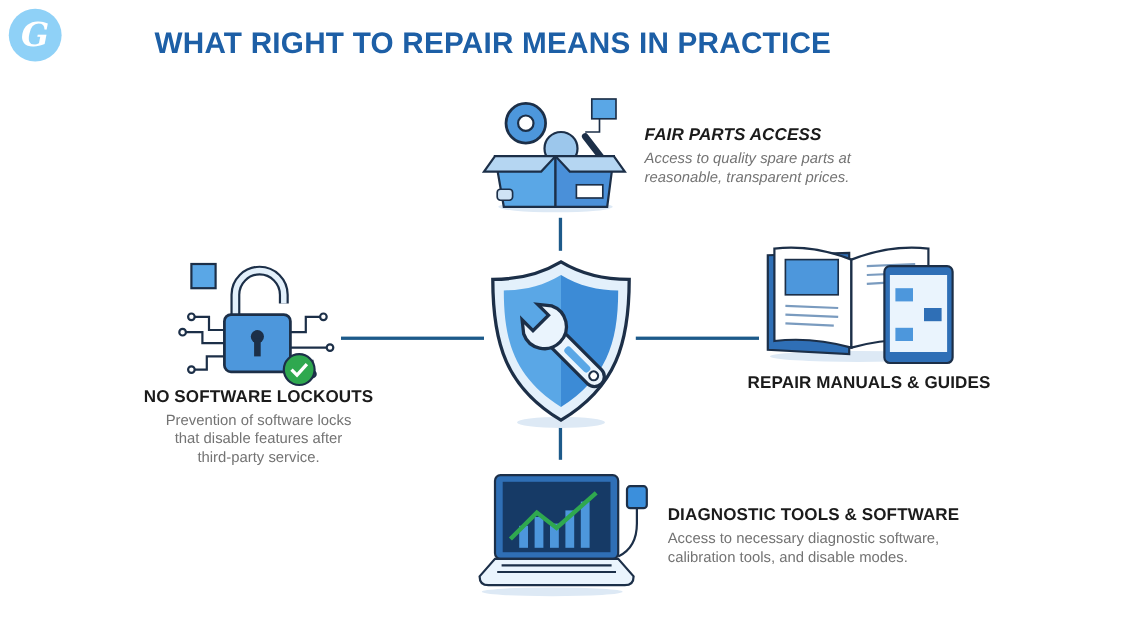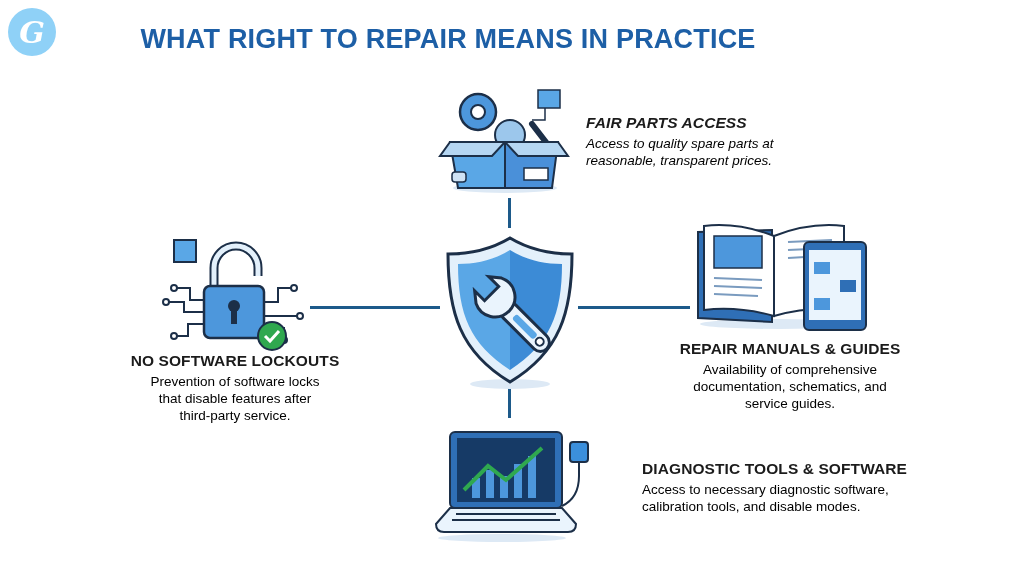--- a/index.html
+++ b/index.html
@@ -2,21 +2,21 @@
 <html><head>
 <meta charset="utf-8">
 <style>
   html,body{margin:0;padding:0;}
   body{width:1024px;height:572px;background:#ffffff;position:relative;overflow:hidden;font-family:"Liberation Sans","DejaVu Sans",sans-serif;color:#222;}
   .logo{position:absolute;left:8px;top:8px;width:48px;height:48px;border-radius:50%;background:#8fd1f7;display:flex;align-items:center;justify-content:center;color:#fff;font-family:"DejaVu Serif",serif;font-style:italic;font-size:30px;font-weight:bold;}
   .title{position:absolute;left:0;width:896px;top:24px;text-align:center;font-size:27px;font-weight:bold;color:#1d5fa6;letter-spacing:0.2px;}
   .line{position:absolute;background:#1d5a8a;}
   .block{position:absolute;}
   .block h3{margin:0;font-size:15.5px;font-weight:bold;color:#1b1b1b;letter-spacing:0.1px;}
-  .block p{margin:3px 0 0;font-size:13.5px;line-height:17px;color:#000000;}
+  .block p{margin:3px 0 0;font-size:13.5px;line-height:17px;color:#737373;}
   .center-text{text-align:center;}
   svg{position:absolute;overflow:visible;}
 </style>
 </head>
 <body>
 
 <div class="logo">
     <span>G</span>
   </div>
 <div class="title">WHAT RIGHT TO REPAIR MEANS IN PRACTICE</div>
@@ -105,21 +105,20 @@
       <line x1="96" y1="36" x2="130" y2="34"></line>
     </g>
   <rect x="112" y="20" width="62" height="88" rx="5" fill="#2f6fb6" stroke="#1c2f48" stroke-width="2"></rect>
   <rect x="117" y="28" width="52" height="70" fill="#eaf4fd"></rect>
   <rect x="122" y="40" width="16" height="12" fill="#4d97dc"></rect>
     <rect x="148" y="58" width="16" height="12" fill="#2f6fb6"></rect>
     <rect x="122" y="76" width="16" height="12" fill="#4d97dc"></rect>
 </svg>
 <div class="block center-text" style="left:640px;top:340px;width:300px;">
   <h3>REPAIR MANUALS &amp; GUIDES</h3>
-  <p><span>Availability of comprehensive</span><br><span>documentation, schematics, and</span><br><span>service guides.</span></p>
 </div>
 
 <svg style="left:430px;top:428px;" width="175" height="115" viewBox="0 0 175 115">
   <ellipse cx="72" cy="110" rx="64" ry="4" fill="#dde9f5"></ellipse>
   <rect x="20" y="4" width="112" height="76" rx="5" fill="#2f6fb6" stroke="#1c2f48" stroke-width="2"></rect>
   <rect x="27" y="10" width="98" height="64" fill="#163a66"></rect>
   <g fill="#4d97dc">
       <rect x="42" y="50" width="8" height="20"></rect>
       <rect x="56" y="42" width="8" height="28"></rect>
       <rect x="70" y="48" width="8" height="22"></rect>
@@ -128,16 +127,16 @@
     </g>
   <path d="M34 62 L58 38 L76 52 L112 20" fill="none" stroke="#2fa84f" stroke-width="4"></path>
   <path d="M6 96 L20 80 L132 80 L146 96 Q146 104 138 104 L14 104 Q6 104 6 96Z" fill="#eaf4fd" stroke="#1c2f48" stroke-width="2"></path>
   <g stroke="#1c2f48" stroke-width="2">
       <line x1="26" y1="86" x2="126" y2="86"></line>
       <line x1="22" y1="92" x2="130" y2="92"></line>
     </g>
   <rect x="140" y="14" width="18" height="20" rx="3" fill="#3b8fdc" stroke="#1c2f48" stroke-width="2"></rect>
   <path d="M149 34 V48 Q149 70 132 78" fill="none" stroke="#1c2f48" stroke-width="2"></path>
 </svg>
-<div class="block" style="left:642px;top:460px;">
+<div class="block" style="left:607px;top:460px;">
   <h3>DIAGNOSTIC TOOLS &amp; SOFTWARE</h3>
   <p><span>Access to necessary diagnostic software,</span><br><span>calibration tools, and disable modes.</span></p>
 </div>
 
 </body></html>

